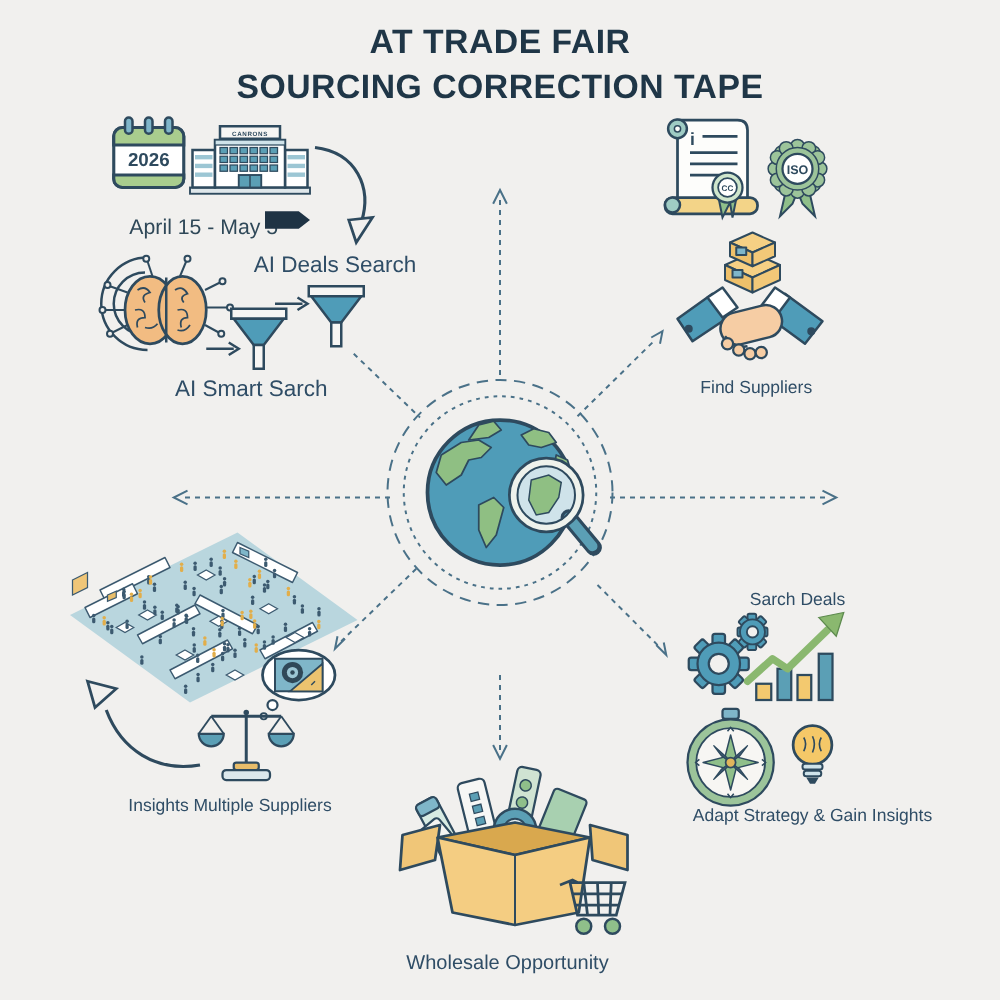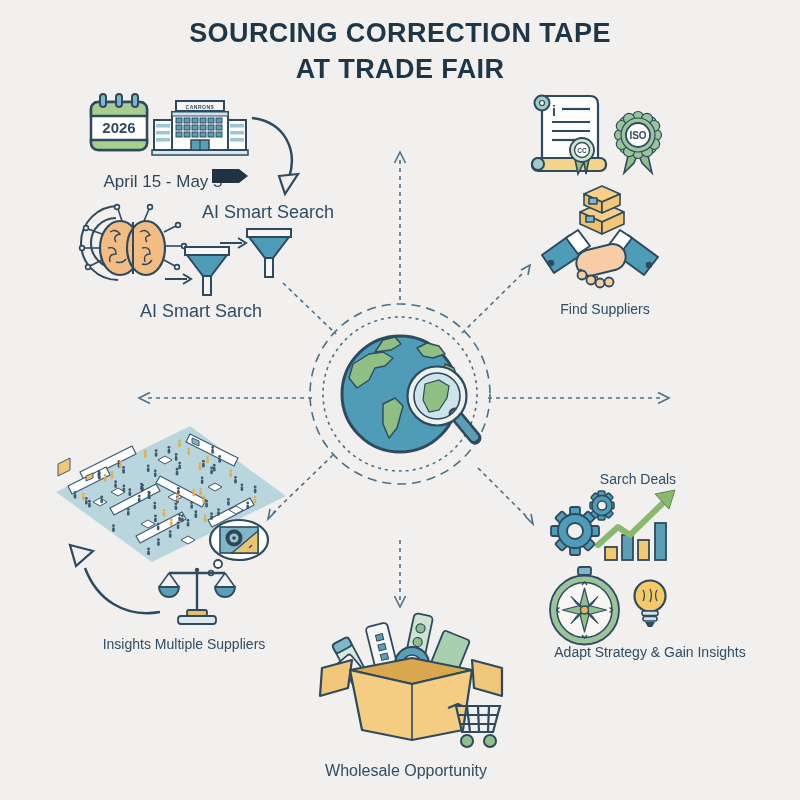--- a/index.html
+++ b/index.html
@@ -13,22 +13,22 @@
          color:#2f4d66;font-size:14px;}
   .small-label{font-size:18px;}
   .dates{font-size:17px;color:#2f4858;}
   svg{display:block;overflow:visible;}
   text{font-family:"Liberation Sans",sans-serif;}
 </style>
 </head>
 <body>
 
 <div class="title">
+  <div>AT TRADE FAIR</div>
   <div>SOURCING CORRECTION TAPE</div>
-  <div>AT TRADE FAIR</div>
 </div>
 
 <svg class="abs" style="left:0;top:0" width="800" height="800">
   <g stroke="#4a7188" fill="none" stroke-width="1.6">
     <circle cx="400" cy="394" r="90" stroke-dasharray="9 6"></circle>
     <circle cx="400" cy="394" r="77" stroke-dasharray="3 4"></circle>
 
     <line x1="400" y1="300" x2="400" y2="158" stroke-dasharray="4 4"></line>
     <path d="M394.5,163 L400,152 L405.5,163"></path>
 
@@ -161,21 +161,21 @@
   <line x1="2" y1="9" x2="24" y2="9" stroke="#2e4a5e" stroke-width="2"></line>
   <path d="M20,4 L28,9 L20,14" fill="none" stroke="#2e4a5e" stroke-width="2"></path>
 </svg>
 
 <svg class="abs" style="left:246px;top:228px" width="46" height="52" viewBox="0 0 46 52">
   <rect x="1" y="1" width="44" height="8" fill="#f7f6f4" stroke="#2e4a5e" stroke-width="2"></rect>
   <polygon points="3,9 43,9 27,30 19,30" fill="#4f9cb8" stroke="#2e4a5e" stroke-width="2"></polygon>
   <rect x="19" y="30" width="8" height="19" fill="#f7f6f4" stroke="#2e4a5e" stroke-width="2"></rect>
 </svg>
 
-<div class="label small-label" style="left:268px;top:212px">AI Smart Search</div>
+<div class="label small-label" style="left:268px;top:212px">AI Deals Search</div>
 <div class="label small-label" style="left:201px;top:311px">AI Smart Sarch</div>
 
 <svg class="abs" style="left:528px;top:88px" width="86" height="96" viewBox="0 0 86 96">
   <path d="M14,8 H62 Q70,8 70,16 V72 H14 Z" fill="#fdfdfb" stroke="#2e4a5e" stroke-width="2.2"></path>
   <circle cx="14" cy="15" r="7.5" fill="#9fccc4" stroke="#2e4a5e" stroke-width="2"></circle>
   <circle cx="14" cy="15" r="2.5" fill="#fdfdfb" stroke="#2e4a5e" stroke-width="1.2"></circle>
   <rect x="4" y="70" width="74" height="13" rx="6" fill="#f3d488" stroke="#2e4a5e" stroke-width="2.2"></rect>
   <circle cx="10" cy="76" r="6" fill="#9fccc4" stroke="#2e4a5e" stroke-width="2"></circle>
   <text x="24" y="28" font-size="14" font-weight="bold" fill="#2e4a5e">i</text>
   <g stroke="#2e4a5e" stroke-width="2.2">

